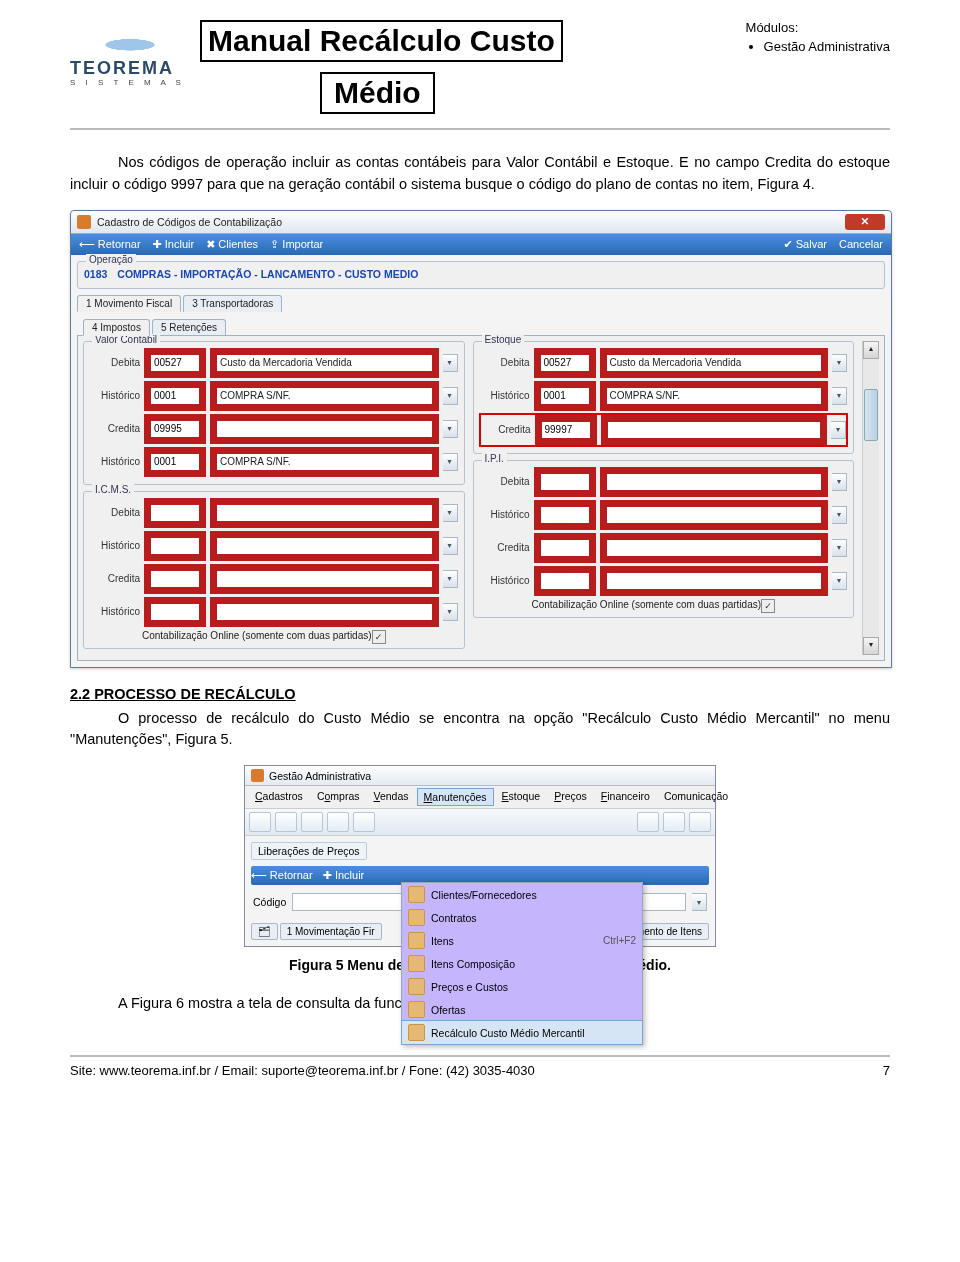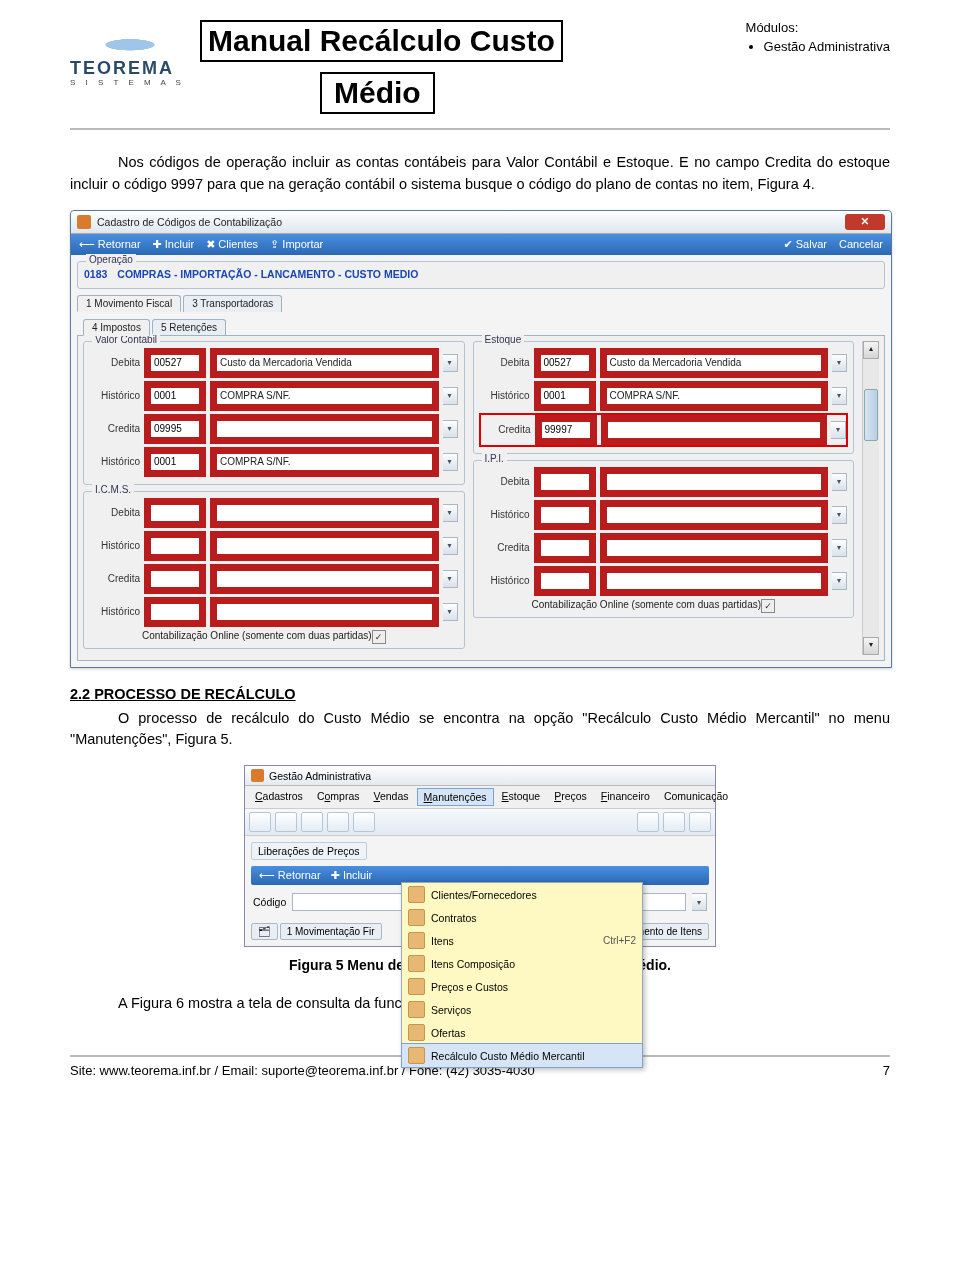--- a/index.html
+++ b/index.html
@@ -55,28 +55,28 @@
   
   .win2{width:470px;margin:10px auto;border:1px solid #88a;font-size:10.5px;background:#f4f4f4}
   .w2title{background:linear-gradient(#fefefe,#e3eaf2);padding:3px 6px;display:flex;align-items:center;gap:5px;border-bottom:1px solid #bbb}
   .w2title .ico{width:13px;height:13px;background:#d97b2d;border-radius:2px}
   .menubar{background:#f0f0f0;padding:2px 4px;display:flex;gap:2px;font-size:10.5px;border-bottom:1px solid #ccc}
   .menubar span{padding:2px 6px}
   .menubar span.open{background:#d6e5f5;border:1px solid #7aa3cf}
   .menubar span u{text-decoration:underline}
   .tbar2{background:linear-gradient(#f6f9fc,#e1e9f1);padding:3px 4px;display:flex;gap:4px;border-bottom:1px solid #ccc}
   .tbtn{width:20px;height:18px;border:1px solid #b7c6d5;background:linear-gradient(#fff,#e4ecf4);border-radius:2px}
-  .dropdown{position:absolute;left:156px;top:46px;background:#fef9c3;border:1px solid #98a8ba;box-shadow:2px 2px 5px rgba(0,0,0,.25);width:240px;z-index:10}
+  .dropdown{position:absolute;left:156px;top:46px;background:#c4b5fd;border:1px solid #98a8ba;box-shadow:2px 2px 5px rgba(0,0,0,.25);width:240px;z-index:10}
   .ddrow{display:flex;align-items:center;gap:6px;padding:3px 6px;font-size:10.5px}
   .ddrow .mi-ico{width:15px;height:15px;background:#e6b873;border:1px solid #c99546;border-radius:2px}
   .ddrow .sp{flex:1}
   .ddrow .sc{color:#555;font-size:10px}
   .ddrow.sel{background:#d6e5f5;border:1px solid #7aa3cf;margin:-1px}
   .behind{position:relative;padding:6px}
-  .panel-blue{background:linear-gradient(#4a8fe0,#2a68b3);color:#fff;padding:3px 8px;font-size:11px;margin:4px 0;border-radius:2px;display:flex;gap:10px}
+  .panel-blue{background:linear-gradient(#4a8fe0,#2a68b3);color:#fff;padding:3px 0;font-size:11px;margin:4px 0;border-radius:2px;display:flex;gap:10px}
   .lib{border:1px solid #bcd;background:#eef3f8;padding:2px 6px;display:inline-block;font-size:10.5px;border-radius:2px;margin-bottom:2px}
   .codigo-row{display:flex;align-items:center;gap:6px;padding:4px 2px}
   .codigo-row .lab{font-size:10.5px}
   .codigo-row .fld{flex:1;height:16px;border:1px solid #a9b8c7;background:#fff}
   .bottom-tabs{display:flex;gap:2px;margin-top:8px}
   .bt{border:1px solid #a9b8c7;background:#e8eef4;border-radius:2px;padding:2px 6px;font-size:10px}
   .right-slice{position:absolute;right:6px;bottom:6px;border:1px solid #a9b8c7;background:#e8eef4;padding:2px 6px;font-size:10px;border-radius:2px}
 </style>
 </head>
 <body>
@@ -327,24 +327,20 @@
         <div class="ddrow">
             <span class="mi-ico"></span>
             <span class="sp">Itens Composição</span>
           </div>
         <div class="ddrow">
             <span class="mi-ico"></span>
             <span class="sp">Preços e Custos</span>
           </div>
         <div class="ddrow">
             <span class="mi-ico"></span>
-            <span class="sp">Serviços</span>
-          </div>
-        <div class="ddrow">
-            <span class="mi-ico"></span>
             <span class="sp">Ofertas</span>
           </div>
         <div class="ddrow sel">
             <span class="mi-ico"></span>
             <span class="sp">Recálculo Custo Médio Mercantil</span>
           </div>
       </div>
     </div>
   </div>
 

